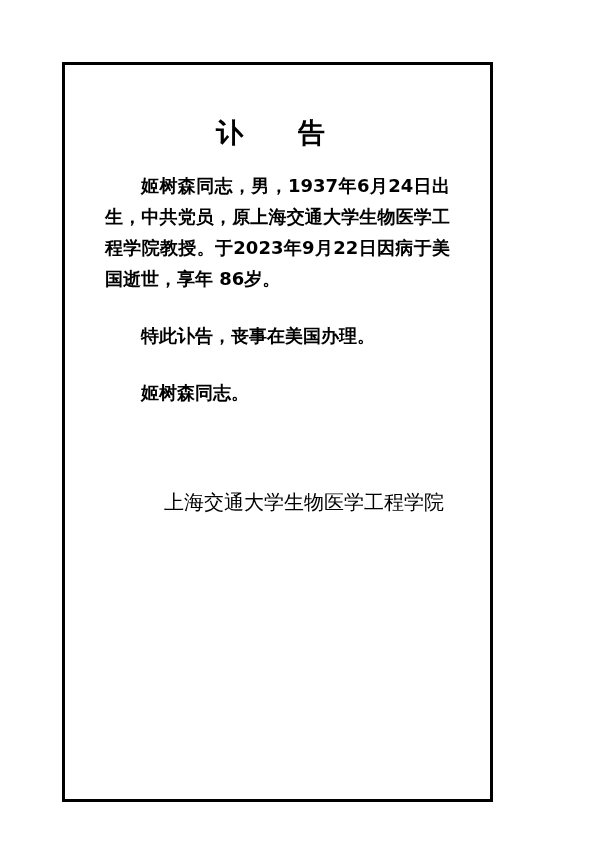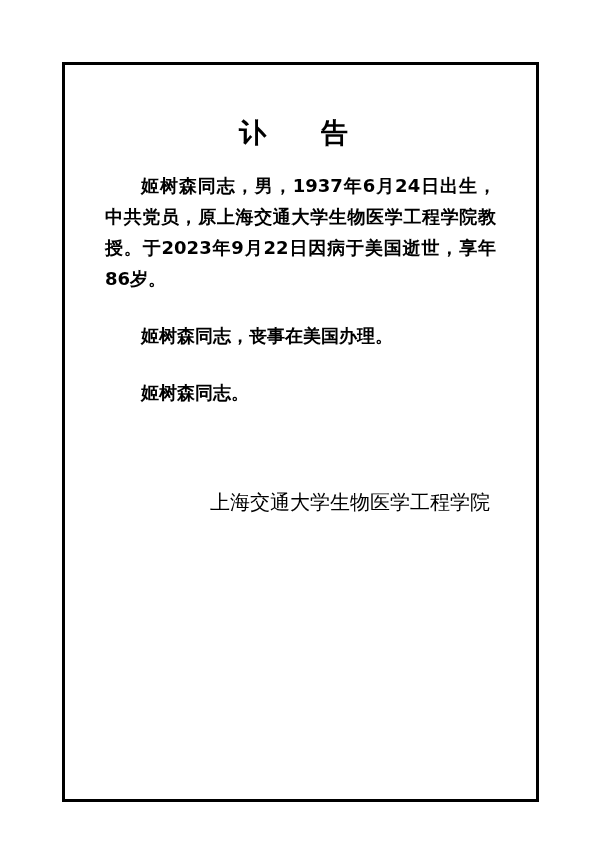--- a/index.html
+++ b/index.html
@@ -17,21 +17,21 @@
   .page {
     position: relative;
     width: 601px;
     height: 868px;
     background: #ffffff;
   }
   .notice-frame {
     position: absolute;
     left: 62px;
     top: 62px;
-    width: 477px;
+    width: 431px;
     height: 740px;
     border: 3px solid #000000;
     box-sizing: border-box;
     background: #ffffff;
   }
   .notice-inner {
     padding: 52px 40px 0 40px;
   }
   .notice-title {
     text-align: center;
@@ -78,21 +78,21 @@
 <body>
 
 <div class="page">
   <div class="notice-frame">
     <div class="notice-inner">
 
       <h1 class="notice-title">讣　告</h1>
 
       <p class="body-para">姬树森同志，男，1937年6月24日出生，中共党员，原上海交通大学生物医学工程学院教授。于2023年9月22日因病于美国逝世，享年 86岁。</p>
 
-      <p class="body-para spaced-top">姬树森同志，丧事在美国办理。</p>
+      <p class="body-para spaced-top">特此讣告，丧事在美国办理。</p>
 
       <p class="body-para spaced-top">姬树森同志。</p>
 
       <div class="signature-block">
         <p class="sign-org">上海交通大学生物医学工程学院</p>
       </div>
 
     </div>
   </div>
 </div>

